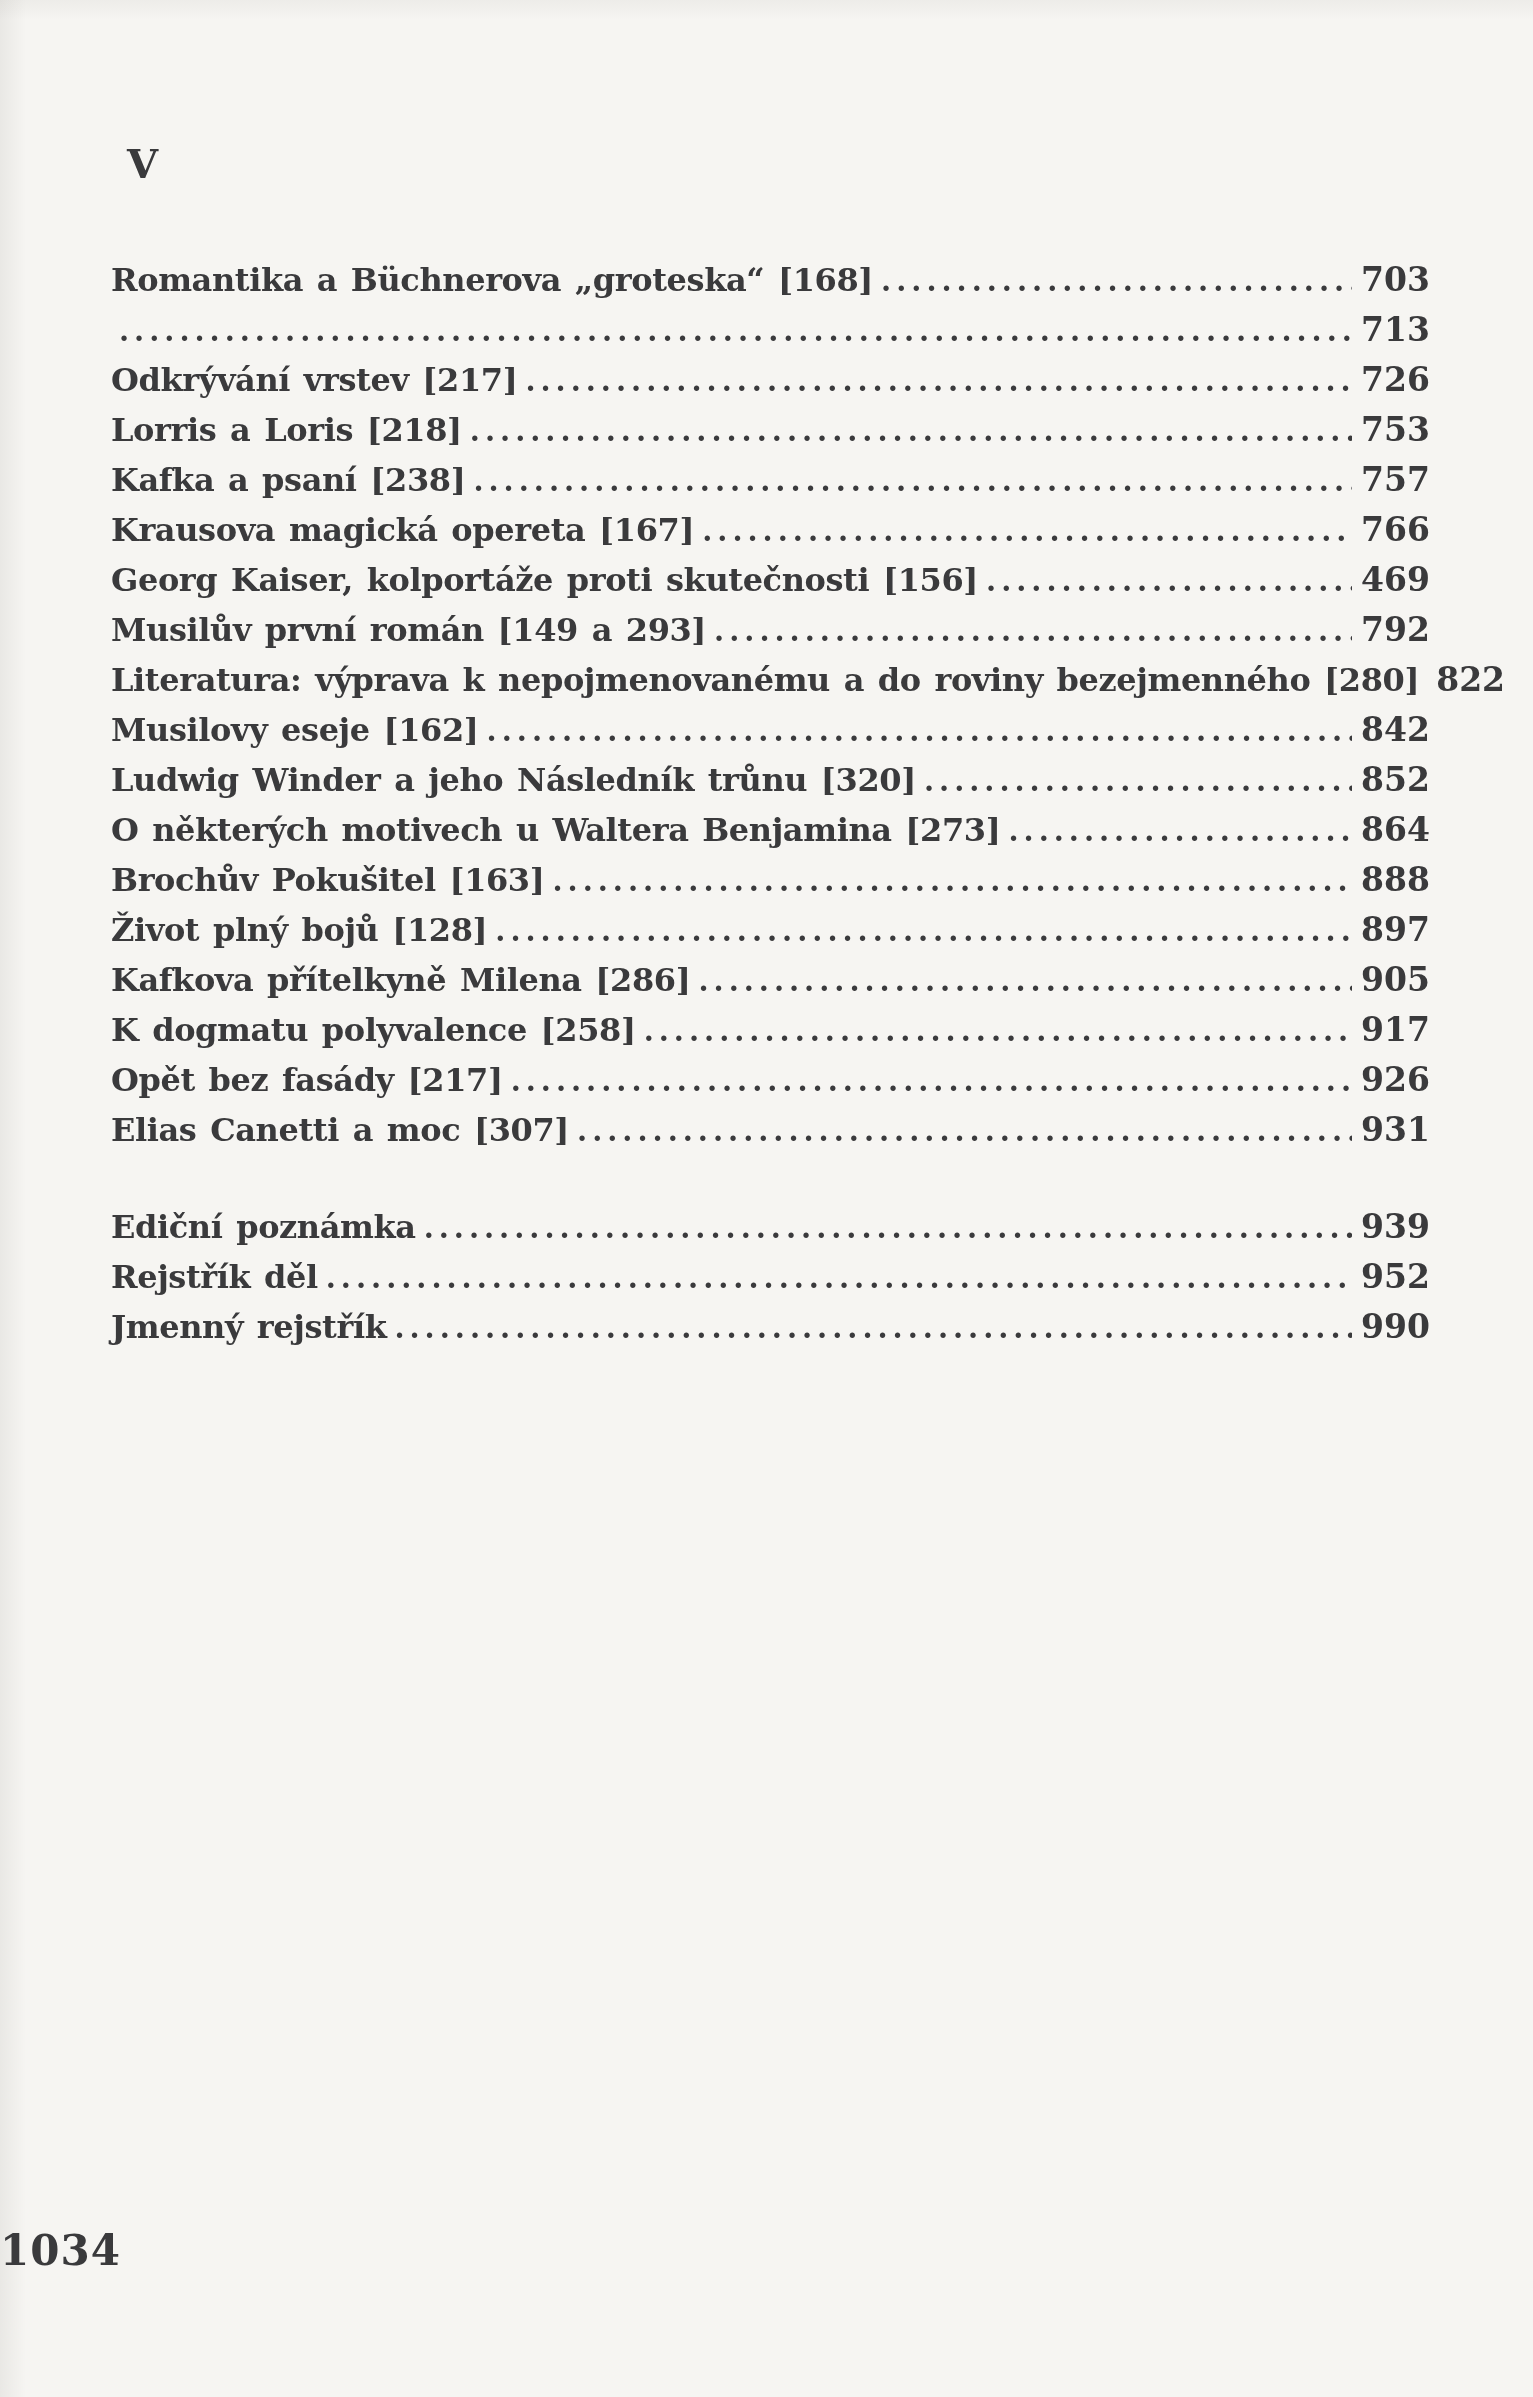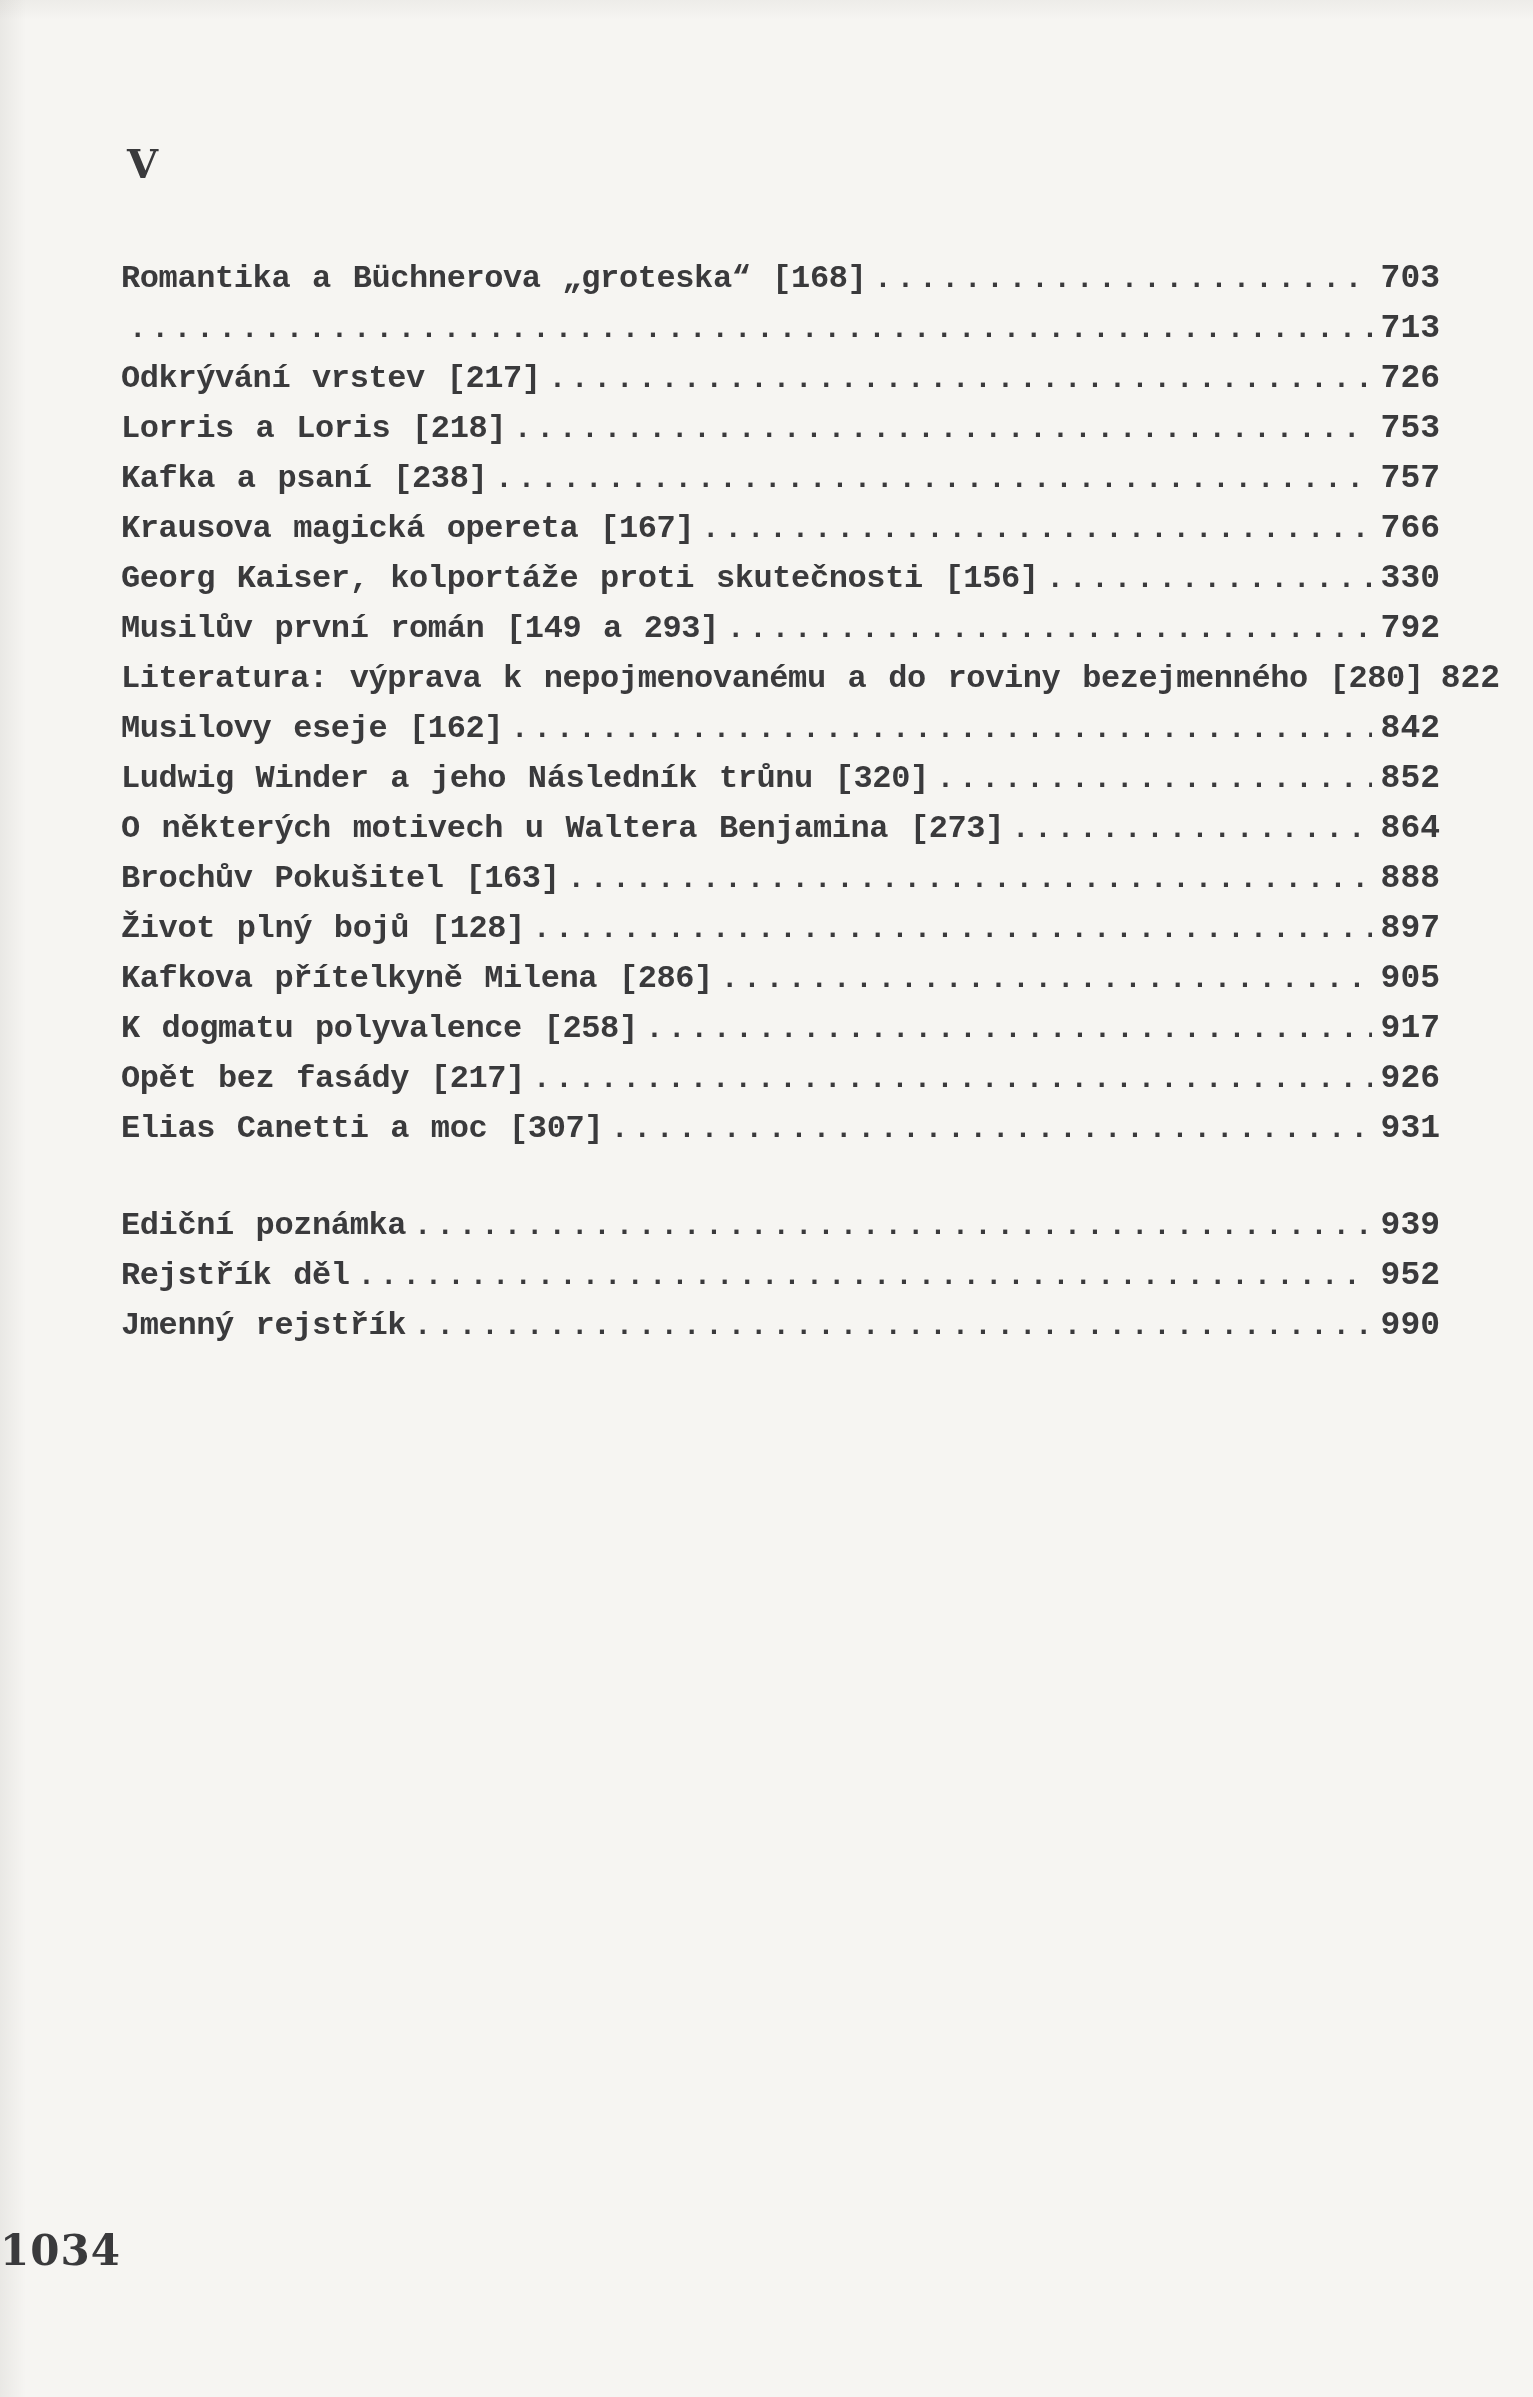--- a/index.html
+++ b/index.html
@@ -31,23 +31,22 @@
   .section-label {
     position: absolute;
     left: 127px;
     top: 144px;
     font-size: 40px;
     line-height: 1;
     letter-spacing: 1px;
   }
   .toc {
     position: absolute;
-    left: 121px;
+    left: 111px;
     width: 1319px;
-    font-family: Liberation Mono, monospace;
   }
   .toc-main { top: 260px; }
   .toc-back { top: 1207px; }
   .row {
     display: flex;
     align-items: baseline;
     height: 50px;
     white-space: nowrap;
   }
   .row .title {
@@ -113,21 +112,21 @@
     <span class="pagenum">757</span>
   </div>
       <div class="row">
     <span class="title">Krausova magická opereta [167]</span>
     <span class="dots">........................................................................................................................</span>
     <span class="pagenum">766</span>
   </div>
       <div class="row">
     <span class="title">Georg Kaiser, kolportáže proti skutečnosti [156]</span>
     <span class="dots">........................................................................................................................</span>
-    <span class="pagenum">330</span>
+    <span class="pagenum">469</span>
   </div>
       <div class="row">
     <span class="title">Musilův první román [149 a 293]</span>
     <span class="dots">........................................................................................................................</span>
     <span class="pagenum">792</span>
   </div>
       <div class="row no-leader">
     <span class="title">Literatura: výprava k nepojmenovanému a do roviny bezejmenného [280]</span>
     <span class="dots">........................................................................................................................</span>
     <span class="pagenum">822</span>

